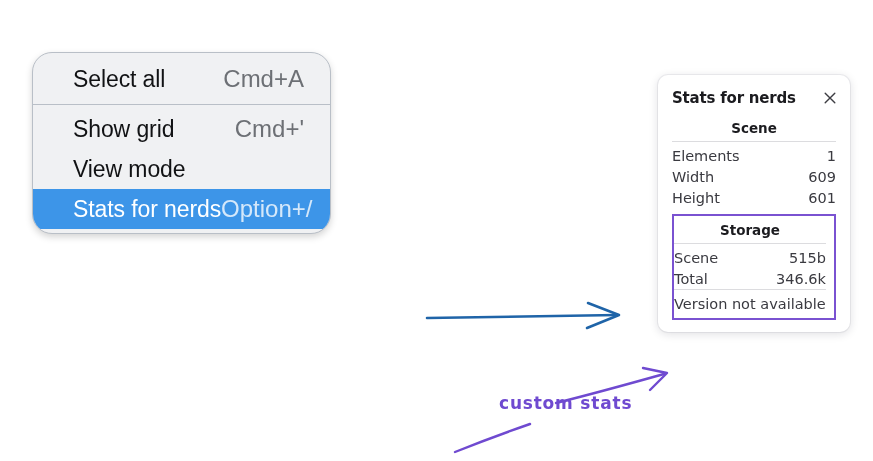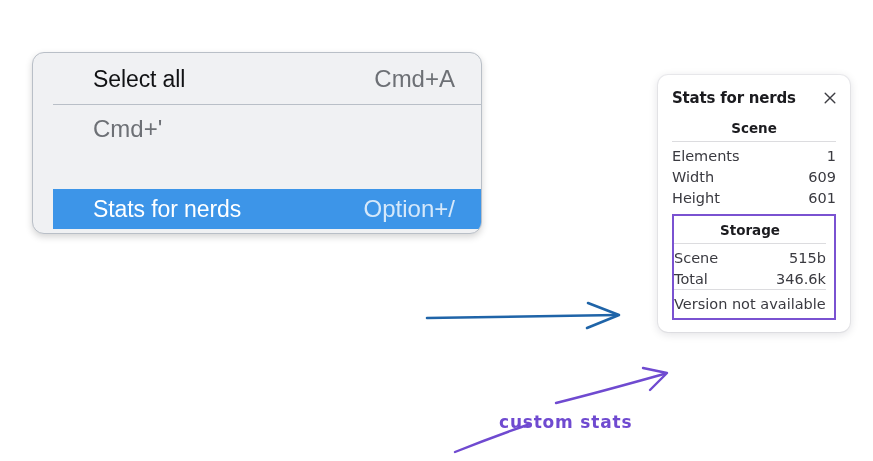--- a/index.html
+++ b/index.html
@@ -15,28 +15,27 @@
     overflow: hidden;
     font-family: "Liberation Sans", sans-serif;
     -webkit-font-smoothing: antialiased;
   }
 
   
   #context-menu {
     position: absolute;
     left: 32px;
     top: 52px;
-    width: 450px;
+    width: 299px;
     background: #f0f1f3;
     border: 1px solid #b9bfc7;
-    border-radius: 12px;
+    border-radius: 20px;
     box-shadow: 0 3px 7px rgba(0,0,0,0.17);
     overflow: hidden;
     box-sizing: border-box;
-    padding-left: 20px;
   }
   .menu-section {
     padding: 4px 0;
   }
   .menu-section.section-top {
     padding: 6px 0 5px 0;
   }
   .menu-divider {
     height: 1px;
     background: #b9bfc7;
@@ -151,21 +150,21 @@
   
   .annotation-layer {
     position: absolute;
     left: 0; top: 0;
     width: 873px; height: 461px;
     pointer-events: none;
   }
   #annotation-label {
     position: absolute;
     left: 499px;
-    top: 412px;
+    top: 393px;
     font-family: "DejaVu Sans", sans-serif;
     font-size: 17px;
     font-weight: bold;
     color: #6f4ad0;
     letter-spacing: 0.8px;
     white-space: nowrap;
   }
 </style>
 </head>
 <body>
@@ -176,23 +175,25 @@
     <div class="menu-item">
       <span class="mi-label">Select all</span>
       <span class="mi-shortcut">Cmd+A</span>
     </div>
   </div>
 
   <div class="menu-divider"></div>
 
   <div class="menu-section">
     <div class="menu-item">
+      <span class="mi-label">Show grid</span>
       <span class="mi-shortcut">Cmd+'</span>
     </div>
     <div class="menu-item">
+      <span class="mi-label">View mode</span>
     </div>
     <div class="menu-item selected">
       <span class="mi-label">Stats for nerds</span>
       <span class="mi-shortcut">Option+/</span>
     </div>
   </div>
 </div>
 
 <div id="stats-panel">
 

